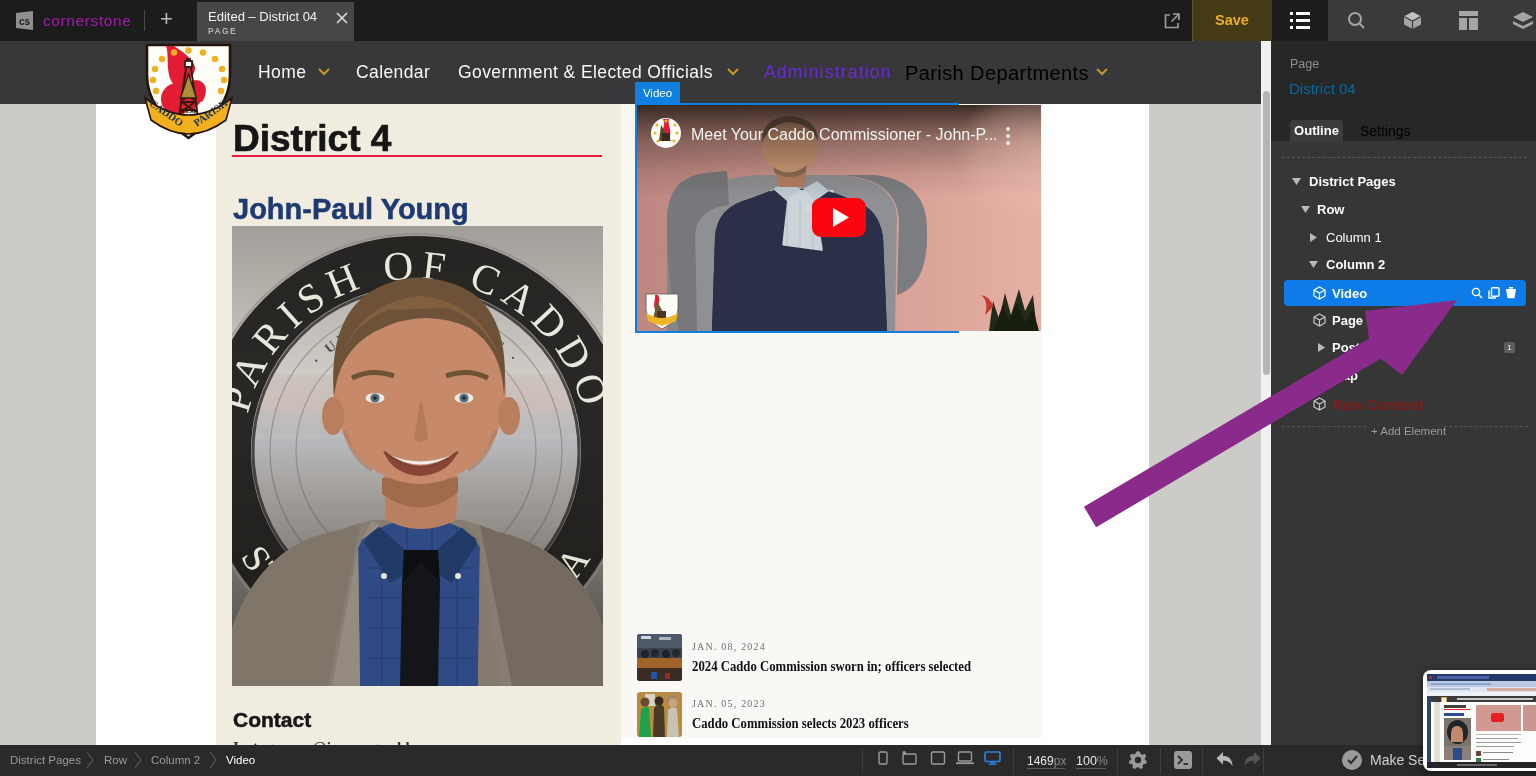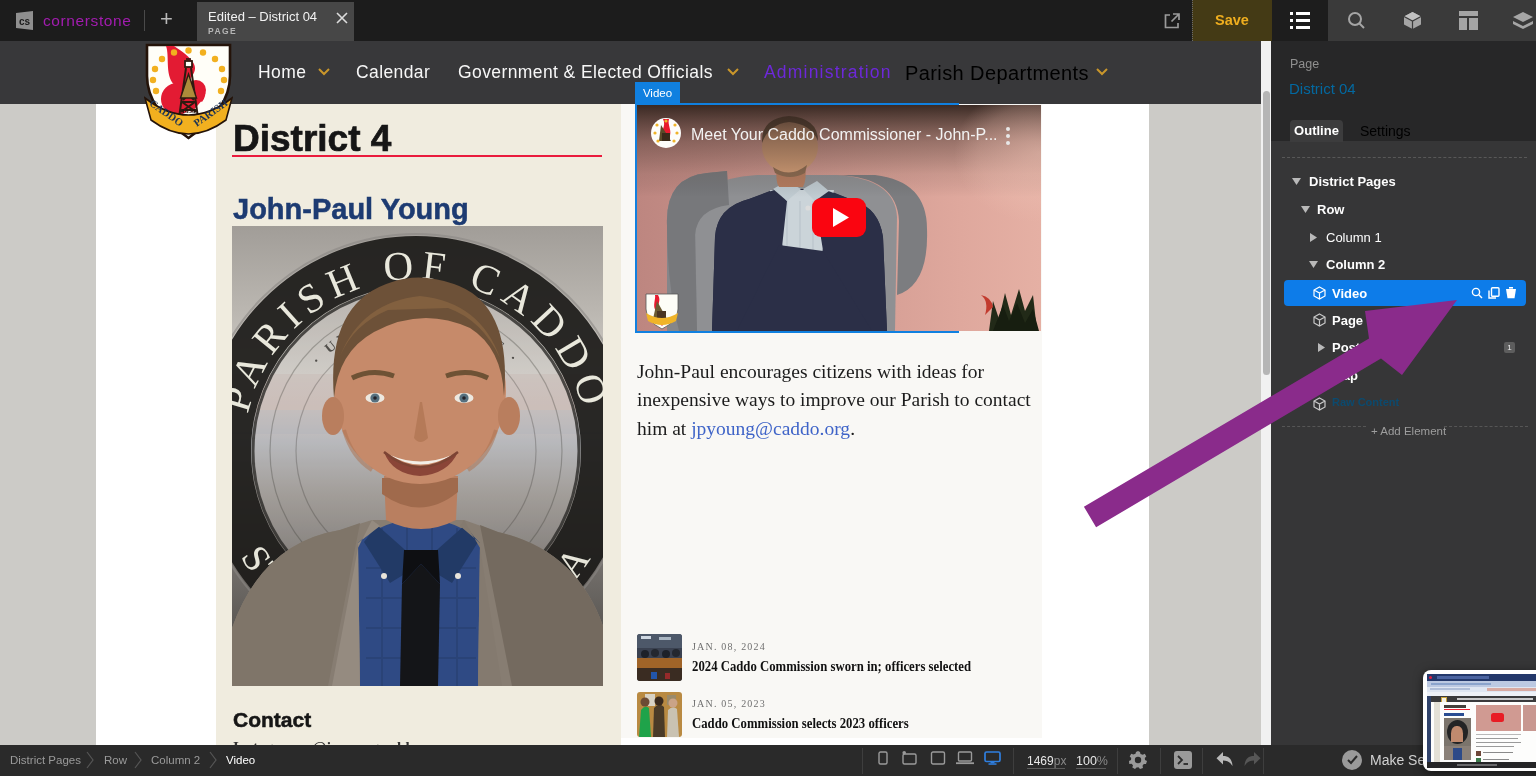--- a/index.html
+++ b/index.html
@@ -228,21 +228,20 @@
     <path d="M13 2 C17 8 11 12 14 18 C17 24 23 22 21 28 L17 33 C11 27 15 23 11 18 C7 13 11 6 10 2 Z" fill="#e8192e"></path>
     <path d="M12 8 L22 26 L8 26 Z" fill="#6b5a32"></path>
     <rect x="12" y="18" width="9" height="9" fill="#4a3523"></rect>
     <path d="M1 20 Q17 30 33 20 L31 28 Q17 36 3 28 Z" fill="#f0b429"></path>
   </g>
 </svg>
 </div>
 
 <div class="abs" style="left:637px;top:335px;width:400px;font-family:'Liberation Serif',serif;font-size:19.5px;line-height:28.4px;color:#1c1c1c;">
   <div style="height:23px;"></div>
-  <div>John-Paul encourages citizens with ideas for inexpensive ways to improve our Parish to contact him at <span style="color:#3f64c8;">jpyoung@caddo.org</span>.</div>
 </div>
 
 <svg class="abs" style="left:637px;top:634px;border-radius:3px;" width="45" height="47" viewBox="0 0 45 47">
   <rect width="45" height="47" fill="#3a4150"></rect>
   <rect width="45" height="14" fill="#4d5869"></rect>
   <rect x="4" y="2" width="10" height="3" fill="#cfd8e2"></rect>
     <rect x="22" y="3" width="12" height="3" fill="#aab6c2"></rect>
   <rect y="24" width="45" height="12" fill="#a06428"></rect>
   <rect y="34" width="45" height="13" fill="#3a2c22"></rect>
   <circle cx="8" cy="20" r="4" fill="#1d2129"></circle>
@@ -379,21 +378,21 @@
 <div class="abs" style="left:1504px;top:342px;width:11px;height:11px;background:#5d5d5d;border-radius:2px;color:#eee;font-size:8px;text-align:center;line-height:11px;">1</div>
 
 <svg class="abs" style="left:1313px;top:369px;" width="13" height="14" viewBox="0 0 13 14" fill="none" stroke="#c9c9c9" stroke-width="1.2">
   <path d="M6.5 1 L12 4 V10 L6.5 13 L1 10 V4 Z M1 4 L6.5 7 L12 4 M6.5 7 V13"></path>
 </svg>
 <div class="abs" style="left:1332px;top:368px;color:#fdfdfd;font-size:13px;font-weight:bold;">Map</div>
 
 <svg class="abs" style="left:1313px;top:397px;" width="13" height="14" viewBox="0 0 13 14" fill="none" stroke="#c9c9c9" stroke-width="1.2">
   <path d="M6.5 1 L12 4 V10 L6.5 13 L1 10 V4 Z M1 4 L6.5 7 L12 4 M6.5 7 V13"></path>
 </svg>
-<div class="abs" style="left:1332px;top:396px;color:#0c4a6e;font-size:11px;font-weight:bold;">Raw Content</div>
+<div class="abs" style="left:1332px;top:396px;color:#7f1d1d;font-size:15px;font-weight:bold;">Raw Content</div>
 
 <div class="abs" style="left:1282px;top:426px;width:84px;border-top:1px dashed #565656;"></div>
 <div class="abs" style="left:1444px;top:426px;width:84px;border-top:1px dashed #565656;"></div>
 <div class="abs" style="left:1371px;top:419px;color:#9d9d9d;font-size:11.5px;margin-top:6px;">+ Add Element</div>
 
 <div class="abs" id="bottombar" style="left:0;top:745px;width:1536px;height:31px;background:#2a2a2a;"></div>
 <div class="abs" style="left:10px;top:754px;color:#9a9a9a;font-size:11.5px;">District Pages</div>
 <div class="abs" style="left:104px;top:754px;color:#9a9a9a;font-size:11.5px;">Row</div>
 <div class="abs" style="left:151px;top:754px;color:#9a9a9a;font-size:11.5px;">Column 2</div>
 <div class="abs" style="left:226px;top:754px;color:#fff;font-size:11.5px;">Video</div>

